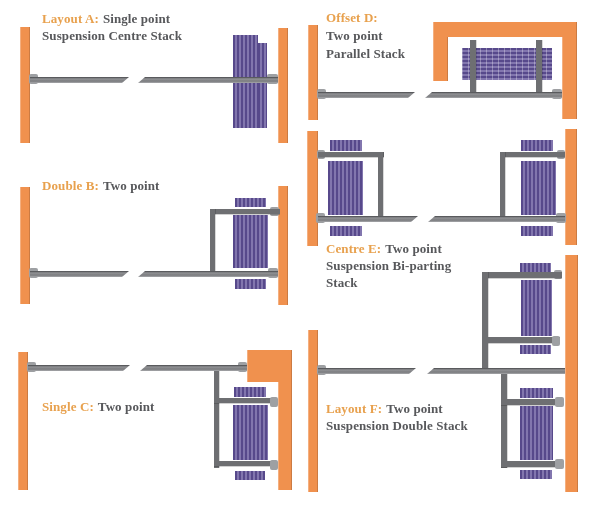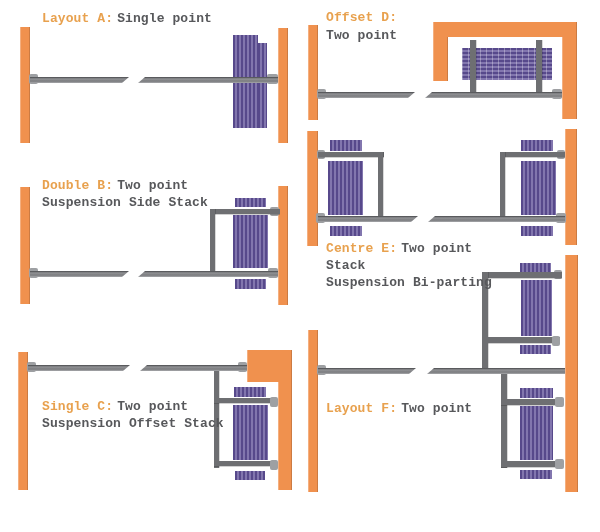--- a/index.html
+++ b/index.html
@@ -1,17 +1,17 @@
 <!DOCTYPE html>
 <html style="--background: #FFFFFF; --wall-orange: #F0914E; --stack-purple-dark: #57498B; --stack-purple-light: #8276AE; --frame-gray: #6E6F72; --mount-gray: #9EA0A3; --accent-text: #E8A14E; --body-text: #57585B;"><head>
 <meta charset="utf-8">
 <style>
   html,body{margin:0;padding:0;background:#fff;}
   #canvas{position:relative;width:600px;height:532px;background:var(--background,#fff);overflow:hidden;
-          font-family:Liberation Mono, monospace;}
+          font-family:Liberation Serif, serif;}
   .wall{position:absolute;background:var(--wall-orange);z-index:2;
         box-shadow:inset -1px 0 0 rgba(0,0,0,.15), inset 1px 0 0 rgba(255,255,255,.28);}
   .stack-v{position:absolute;z-index:1;
         background:repeating-linear-gradient(90deg,var(--stack-purple-dark) 0 2px,var(--stack-purple-light) 2px 4px);}
   .stack-h{position:absolute;z-index:1;
         background-image:repeating-linear-gradient(90deg,rgba(255,255,255,.30) 0 1px,rgba(255,255,255,0) 1px 6px),
                          repeating-linear-gradient(180deg,var(--stack-purple-dark) 0 2px,var(--stack-purple-light) 2px 4px);}
   .track{position:absolute;height:6px;z-index:4;
         background:linear-gradient(180deg,#46474A 0%,#919295 32%,#7B7C7F 70%,#A8A9AC 100%);}
   .taper-r{clip-path:polygon(0 0,100% 0,calc(100% - 7px) 100%,0 100%);}
@@ -24,87 +24,87 @@
   .lbl .rest{margin-left:4px;}
   .lbl-d{line-height:18px;}
 </style>
 </head>
 <body>
 
 <div id="canvas">
 
   <div class="lbl" style="left:42px;top:10px;">
     <span class="acc">Layout A:</span><span class="rest">Single point</span>
+    <div>Suspension Centre Stack</div>
   </div>
   <div class="wall" style="left:20px;top:27px;width:10px;height:116px;"></div>
   <div class="wall" style="left:278px;top:28px;width:10px;height:115px;"></div>
   <div class="stack-v" style="left:233px;top:35px;width:25px;height:93px;"></div>
   <div class="stack-v" style="left:258px;top:43px;width:9px;height:85px;"></div>
   <div class="nub" style="left:29px;top:74px;width:9px;height:10px;"></div>
   <div class="nub" style="left:267px;top:74px;width:11px;height:10px;"></div>
   <div class="track taper-r" style="left:30px;top:77px;width:99px;"></div>
   <div class="track taper-l" style="left:138px;top:77px;width:140px;"></div>
 
   <div class="lbl" style="left:42px;top:177px;">
     <span class="acc">Double B:</span><span class="rest">Two point</span>
-    <div>Suspension Side Stack</div>
   </div>
   <div class="wall" style="left:20px;top:187px;width:10px;height:117px;"></div>
   <div class="wall" style="left:278px;top:186px;width:10px;height:119px;"></div>
   <div class="stack-v" style="left:235px;top:198px;width:31px;height:9px;"></div>
   <div class="nub" style="left:270px;top:207px;width:9px;height:9px;"></div>
   <div class="rail" style="left:210px;top:209px;width:70px;"></div>
   <div class="vline" style="left:210px;top:209px;height:66px;"></div>
   <div class="stack-v" style="left:233px;top:215px;width:35px;height:53px;"></div>
   <div class="nub" style="left:29px;top:268px;width:9px;height:10px;"></div>
   <div class="nub" style="left:268px;top:268px;width:10px;height:10px;"></div>
   <div class="track taper-r" style="left:30px;top:271px;width:99px;"></div>
   <div class="track taper-l" style="left:138px;top:271px;width:140px;"></div>
   <div class="stack-v" style="left:235px;top:279px;width:31px;height:10px;"></div>
 
   <div class="lbl" style="left:42px;top:398px;">
     <span class="acc">Single C:</span><span class="rest">Two point</span>
-    <div>Suspension Offset Stack</div>
   </div>
   <div class="wall" style="left:18px;top:352px;width:10px;height:138px;"></div>
   <div class="wall" style="left:247px;top:350px;width:45px;height:32px;"></div>
   <div class="wall" style="left:278px;top:382px;width:14px;height:108px;"></div>
   <div class="nub" style="left:27px;top:362px;width:9px;height:10px;"></div>
   <div class="nub" style="left:238px;top:362px;width:9px;height:10px;"></div>
   <div class="track taper-r" style="left:28px;top:365px;width:102px;"></div>
   <div class="track taper-l" style="left:140px;top:365px;width:107px;"></div>
   <div class="vline" style="left:214px;top:368px;height:100px;"></div>
   <div class="stack-v" style="left:234px;top:387px;width:32px;height:10px;"></div>
   <div class="rail" style="left:214px;top:398px;width:58px;"></div>
   <div class="nub" style="left:270px;top:397px;width:8px;height:10px;"></div>
   <div class="stack-v" style="left:233px;top:405px;width:35px;height:55px;"></div>
   <div class="rail" style="left:214px;top:461px;width:58px;"></div>
   <div class="nub" style="left:270px;top:460px;width:8px;height:10px;"></div>
   <div class="stack-v" style="left:235px;top:471px;width:30px;height:9px;"></div>
 
   <div class="lbl lbl-d" style="left:326px;top:9px;">
     <span class="acc">Offset D:</span><span></span>
     <div>Two point</div>
+    <div>Parallel Stack</div>
   </div>
   <div class="wall" style="left:308px;top:25px;width:10px;height:95px;"></div>
   <div class="wall" style="left:433px;top:22px;width:144px;height:15px;"></div>
   <div class="wall" style="left:433px;top:37px;width:15px;height:44px;"></div>
   <div class="wall" style="left:562px;top:37px;width:15px;height:82px;"></div>
   <div class="stack-h" style="left:462px;top:48px;width:90px;height:32px;"></div>
   <div class="vline" style="left:470px;top:40px;height:56px;width:6px;"></div>
   <div class="vline" style="left:536px;top:40px;height:56px;width:6px;"></div>
   <div class="nub" style="left:317px;top:89px;width:9px;height:10px;"></div>
   <div class="nub" style="left:552px;top:89px;width:10px;height:10px;"></div>
   <div class="track taper-r" style="left:318px;top:92px;width:97px;"></div>
   <div class="track taper-l" style="left:425px;top:92px;width:137px;"></div>
 
   <div class="lbl" style="left:326px;top:240px;">
     <span class="acc">Centre E:</span><span class="rest">Two point</span>
+    <div>Suspension Bi-parting</div>
     <div>Stack</div>
-    <div>Suspension Bi-parting</div>
   </div>
   <div class="wall" style="left:307px;top:131px;width:11px;height:115px;"></div>
   <div class="wall" style="left:565px;top:129px;width:12px;height:116px;"></div>
   <div class="stack-v" style="left:330px;top:140px;width:32px;height:11px;"></div>
   <div class="nub" style="left:317px;top:150px;width:8px;height:9px;"></div>
   <div class="rail" style="left:318px;top:152px;width:66px;"></div>
   <div class="vline" style="left:378px;top:152px;height:70px;"></div>
   <div class="stack-v" style="left:328px;top:161px;width:35px;height:54px;"></div>
   <div class="stack-v" style="left:330px;top:226px;width:32px;height:10px;"></div>
   <div class="stack-v" style="left:521px;top:140px;width:32px;height:11px;"></div>
@@ -113,20 +113,21 @@
   <div class="vline" style="left:500px;top:152px;height:70px;"></div>
   <div class="stack-v" style="left:521px;top:161px;width:35px;height:54px;"></div>
   <div class="stack-v" style="left:521px;top:226px;width:32px;height:10px;"></div>
   <div class="nub" style="left:316px;top:213px;width:9px;height:10px;"></div>
   <div class="nub" style="left:556px;top:213px;width:10px;height:10px;"></div>
   <div class="track taper-r" style="left:318px;top:216px;width:100px;"></div>
   <div class="track taper-l" style="left:428px;top:216px;width:137px;"></div>
 
   <div class="lbl" style="left:326px;top:400px;">
     <span class="acc">Layout F:</span><span class="rest">Two point</span>
+    <div>Suspension Double Stack</div>
   </div>
   <div class="wall" style="left:308px;top:330px;width:10px;height:162px;"></div>
   <div class="wall" style="left:565px;top:255px;width:13px;height:237px;"></div>
   <div class="stack-v" style="left:520px;top:263px;width:31px;height:9px;"></div>
   <div class="nub" style="left:554px;top:270px;width:8px;height:9px;"></div>
   <div class="rail" style="left:482px;top:272px;width:80px;height:6px;"></div>
   <div class="vline" style="left:482px;top:272px;height:102px;width:6px;"></div>
   <div class="stack-v" style="left:521px;top:280px;width:31px;height:56px;"></div>
   <div class="rail" style="left:488px;top:337px;width:72px;height:6px;"></div>
   <div class="nub" style="left:552px;top:336px;width:8px;height:10px;"></div>

